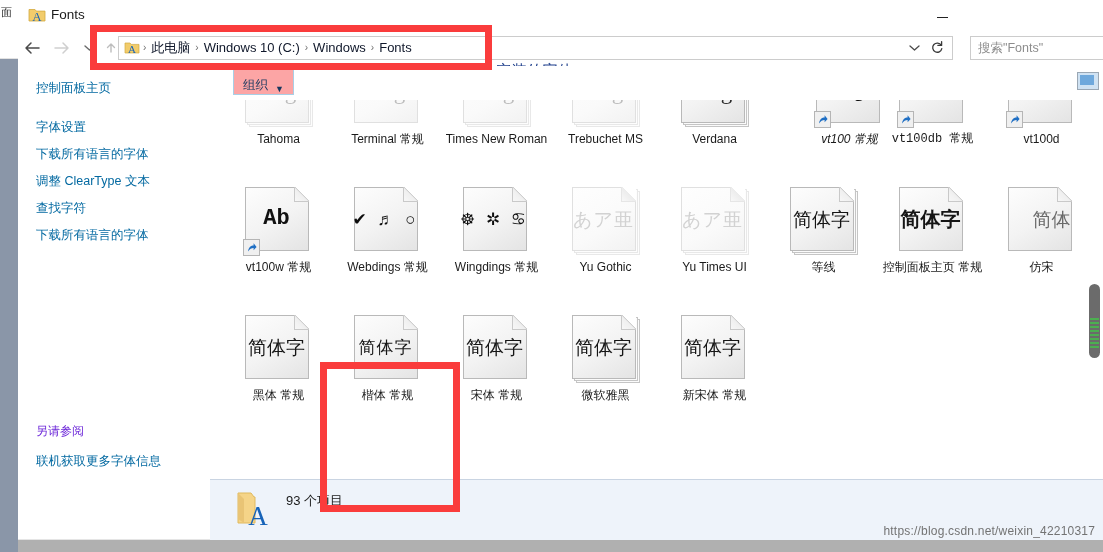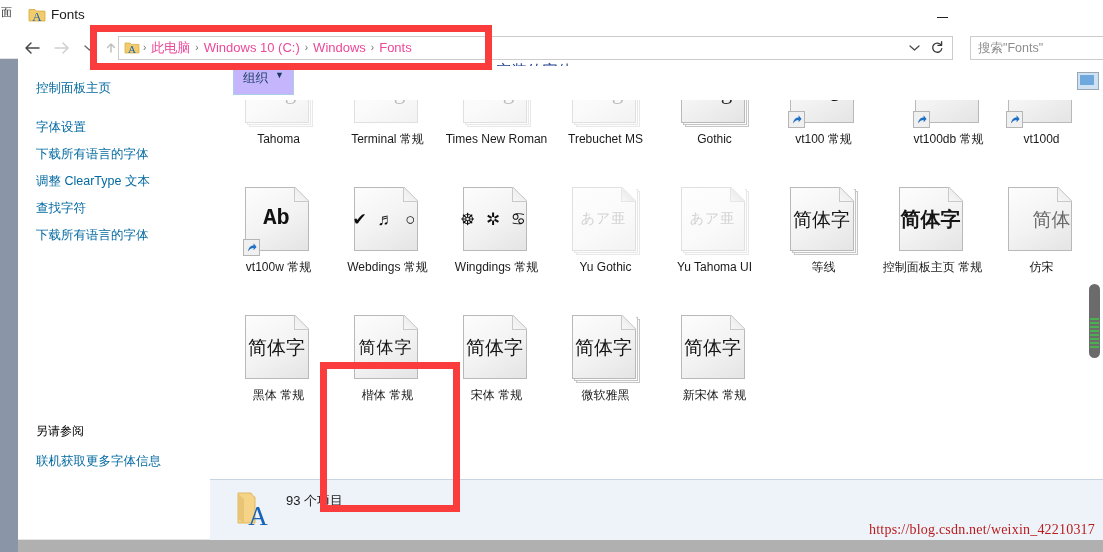--- a/index.html
+++ b/index.html
@@ -37,40 +37,40 @@
   .nav-btn{position:absolute;top:6px;width:26px;height:24px;display:flex;align-items:center;justify-content:center;
            font-size:16px;color:#6d6d6d;}
   .nav-back{left:1px;color:#4a4a4a;font-size:18px;}
   .nav-fwd{left:30px;color:#cdcdcd;font-size:18px;}
   .nav-recent{left:58px;font-size:11px;color:#5a5a5a;}
   .nav-up{left:80px;font-size:14px;color:#4a4a4a;}
 
   .addrbar{position:absolute;left:100px;top:6px;width:835px;height:24px;border:1px solid #cccccc;background:#fff;
            display:flex;align-items:center;box-sizing:border-box;}
   .addr-appicon{width:16px;height:16px;margin-left:5px;margin-right:2px;flex:none;}
-  .crumb{font-size:13px;color:#ec4899;padding:0 4px;line-height:22px;white-space:nowrap;}
+  .crumb{font-size:13px;color:#0f172a;padding:0 4px;line-height:22px;white-space:nowrap;}
   .crumb-sep{color:#6f6f6f;font-size:10px;padding:0 1px;line-height:22px;}
   .addr-caret{position:absolute;right:30px;top:4px;font-size:10px;color:#4b4b4b;width:16px;text-align:center;line-height:16px;}
   .addr-refresh{position:absolute;right:6px;top:3px;font-size:13px;color:#3a3a3a;width:18px;text-align:center;line-height:18px;}
 
   .searchbox{position:absolute;left:952px;top:6px;width:140px;height:24px;border:1px solid #cccccc;background:#fff;box-sizing:border-box;}
   .searchbox .ph{position:absolute;left:7px;top:3px;font-size:12.5px;color:#8d8d8d;line-height:17px;}
 
   
   .leftpane{position:absolute;left:0;top:66px;width:192px;height:486px;background:#ffffff;}
   .lp-link{position:absolute;left:18px;font-size:12.5px;color:#0369a1;white-space:nowrap;}
   .lp-home{top:14px;}
-  .lp-head{position:absolute;left:18px;font-size:12px;color:#000000;}
+  .lp-head{position:absolute;left:18px;font-size:12px;color:#6d28d9;}
 
   .rightpane{position:absolute;left:192px;top:66px;width:893px;height:486px;background:#fff;}
 
   
   .cmdbar{position:absolute;left:0;top:0;width:893px;height:34px;background:#ffffff;}
-  .organize{position:absolute;left:23px;top:3px;height:26px;padding:0 9px;border:1px solid #a8cfe6;background:#c4b5fd;
-            display:flex;align-items:flex-start;font-size:12.5px;color:#17375e;box-sizing:border-box;}
+  .organize{position:absolute;left:23px;top:3px;height:26px;padding:0 9px;border:1px solid #a8cfe6;background:#fca5a5;
+            display:flex;align-items:flex-end;font-size:12.5px;color:#17375e;box-sizing:border-box;}
   .organize .caret{font-size:9px;margin-left:7px;color:#17375e;}
   .cmd-viewicon{position:absolute;right:4px;top:6px;width:20px;height:16px;border:1px solid #9aa7b4;background:#cfe2f3;}
   .cmd-viewicon:after{content:"";position:absolute;left:2px;top:2px;width:14px;height:10px;background:#6ea8dc;}
 
   
   .gridview{position:absolute;left:0;top:34px;width:893px;height:418px;overflow:hidden;background:#fff;}
   .gridinner{position:absolute;left:0;top:-45px;width:876px;}
   .frow{position:relative;width:876px;height:128px;}
   .cell{position:absolute;top:0;width:109px;height:128px;}
   .cellinner{position:relative;width:109px;height:128px;display:flex;flex-direction:column;align-items:center;}
@@ -91,21 +91,21 @@
   .stack.faded .sh1,.stack.faded .sh2{background:#fdfdfd;border-color:#e8e8e8;}
   .page{z-index:2;}
   .glyph{position:absolute;z-index:3;left:0;top:0;width:64px;height:64px;display:flex;align-items:center;justify-content:center;
          font-size:19px;color:#101010;letter-spacing:0px;white-space:nowrap;line-height:1;}
   .glyph.lat{font-family:"Liberation Serif","DejaVu Serif",serif;font-size:23px;color:#bdbdbd;}
   .glyph.lat-dark{font-family:"Liberation Serif","DejaVu Serif",serif;font-size:23px;color:#2a2a2a;}
   .glyph.cjk{font-size:19px;color:#151515;}
   .glyph.cjk.sp{letter-spacing:1px;font-size:17px;}
   .glyph.cjk.bold{font-weight:bold;font-size:20px;}
   .glyph.cjk.light{color:#6a6a6a;margin-left:12px;}
-  .glyph.kana{color:#d2d2d2;font-size:14px;letter-spacing:1px;font-family:Liberation Mono, monospace;}
+  .glyph.kana{color:#d2d2d2;font-size:19px;letter-spacing:1px;}
   .glyph.mono{font-family:"Liberation Mono","DejaVu Sans Mono",monospace;font-size:22px;font-weight:bold;color:#111;}
   .glyph.sym{font-size:17px;letter-spacing:3px;color:#0d0d0d;}
 
   .shortcut{position:absolute;left:-2px;bottom:-1px;z-index:6;width:17px;height:17px;background:#f0f0f0;border:1px solid #b5b5b5;
             box-sizing:border-box;display:flex;align-items:center;justify-content:center;}
   .shortcut svg{display:block;}
 
   .flabel{margin-top:5px;width:105px;text-align:center;font-size:12px;line-height:15px;color:#1a1a1a;word-wrap:break-word;}
 
   
@@ -114,22 +114,22 @@
   .vthumb .grip{position:absolute;left:1px;width:9px;background:repeating-linear-gradient(#4caf50 0 2px,#6b6b6b 2px 4px);}
 
   
   .statusbar{position:absolute;left:0;bottom:12px;width:893px;height:60px;background:#eef3fa;border-top:1px solid #c9d4e2;}
   .st-icon{position:absolute;left:24px;top:9px;width:38px;height:40px;}
   .st-text{position:absolute;left:76px;top:12px;font-size:13px;color:#1b1b1b;}
 
   .win-bottom{position:absolute;left:0;bottom:0;width:1085px;height:12px;background:#b0b0b0;}
   .lp-bottomedge{position:absolute;left:0;bottom:12px;width:192px;height:1px;background:#e5e5e5;}
 
-  .watermark{position:absolute;right:8px;bottom:14px;font-size:14px;color:#b91c1c;letter-spacing:.2px;z-index:30;
-             font-family:Liberation Serif, serif;}
+  .watermark{position:absolute;right:8px;bottom:14px;font-size:12px;color:#737373;letter-spacing:.2px;z-index:30;
+             font-family:Liberation Sans, sans-serif;}
 
   
   .redbox{position:absolute;border:7px solid #fa3c3c;box-sizing:border-box;z-index:40;pointer-events:none;}
   .redbox.addr{left:90px;top:25px;width:402px;height:45px;}
   .redbox.item{left:320px;top:362px;width:140px;height:150px;}
 </style>
 </head>
 <body>
 
 <div class="app">
@@ -286,38 +286,38 @@
                 </div>
               </div>
               <div class="cell" style="left: 450px;">
                 <div class="cellinner">
                   <div class="ficon stack">
                     <div class="sh1"></div>
                     <div class="sh2"></div>
                     <div class="page"></div>
                     <div class="glyph lat-dark">Abg</div>
                   </div>
-                  <div class="flabel">Gothic</div>
-                </div>
-              </div>
-              <div class="cell" style="left: 559px;">
+                  <div class="flabel">Verdana</div>
+                </div>
+              </div>
+              <div class="cell" style="left: 585px; font-style: italic;">
                 <div class="cellinner">
                   <div class="ficon">
                     <div class="page"></div>
                     <div class="glyph mono">Abg</div>
                     <div class="shortcut">
                       <svg width="13" height="13" viewBox="0 0 13 13">
                         <path d="M3 10.5 C3.6 6.2 6 4.6 8.6 4.6 L8.6 2.2 L11.6 5.9 L8.6 9.2 L8.6 7 C6.6 7 4.6 8 3 10.5 Z" fill="#1f6fc4"></path>
                       </svg>
                     </div>
                   </div>
                   <div class="flabel">vt100 常规</div>
                 </div>
               </div>
-              <div class="cell" style="left: 684px;">
+              <div class="cell" style="left: 668px; font-family: Liberation Mono, monospace;">
                 <div class="cellinner">
                   <div class="ficon">
                     <div class="page"></div>
                     <div class="glyph mono"></div>
                     <div class="shortcut">
                       <svg width="13" height="13" viewBox="0 0 13 13">
                         <path d="M3 10.5 C3.6 6.2 6 4.6 8.6 4.6 L8.6 2.2 L11.6 5.9 L8.6 9.2 L8.6 7 C6.6 7 4.6 8 3 10.5 Z" fill="#1f6fc4"></path>
                       </svg>
                     </div>
                   </div>
@@ -394,21 +394,21 @@
               <div class="cell" style="left: 450px;">
                 <div class="cellinner">
                   <div class="ficon stack faded">
                     <div class="sh1"></div>
                     <div class="sh2"></div>
                     <div class="page faded">
                       <div class="fold"></div>
                     </div>
                     <div class="glyph kana">あア亜</div>
                   </div>
-                  <div class="flabel">Yu Tahoma UI</div>
+                  <div class="flabel">Yu Times UI</div>
                 </div>
               </div>
               <div class="cell" style="left: 559px;">
                 <div class="cellinner">
                   <div class="ficon stack">
                     <div class="sh1"></div>
                     <div class="sh2"></div>
                     <div class="page">
                       <div class="fold"></div>
                     </div>

